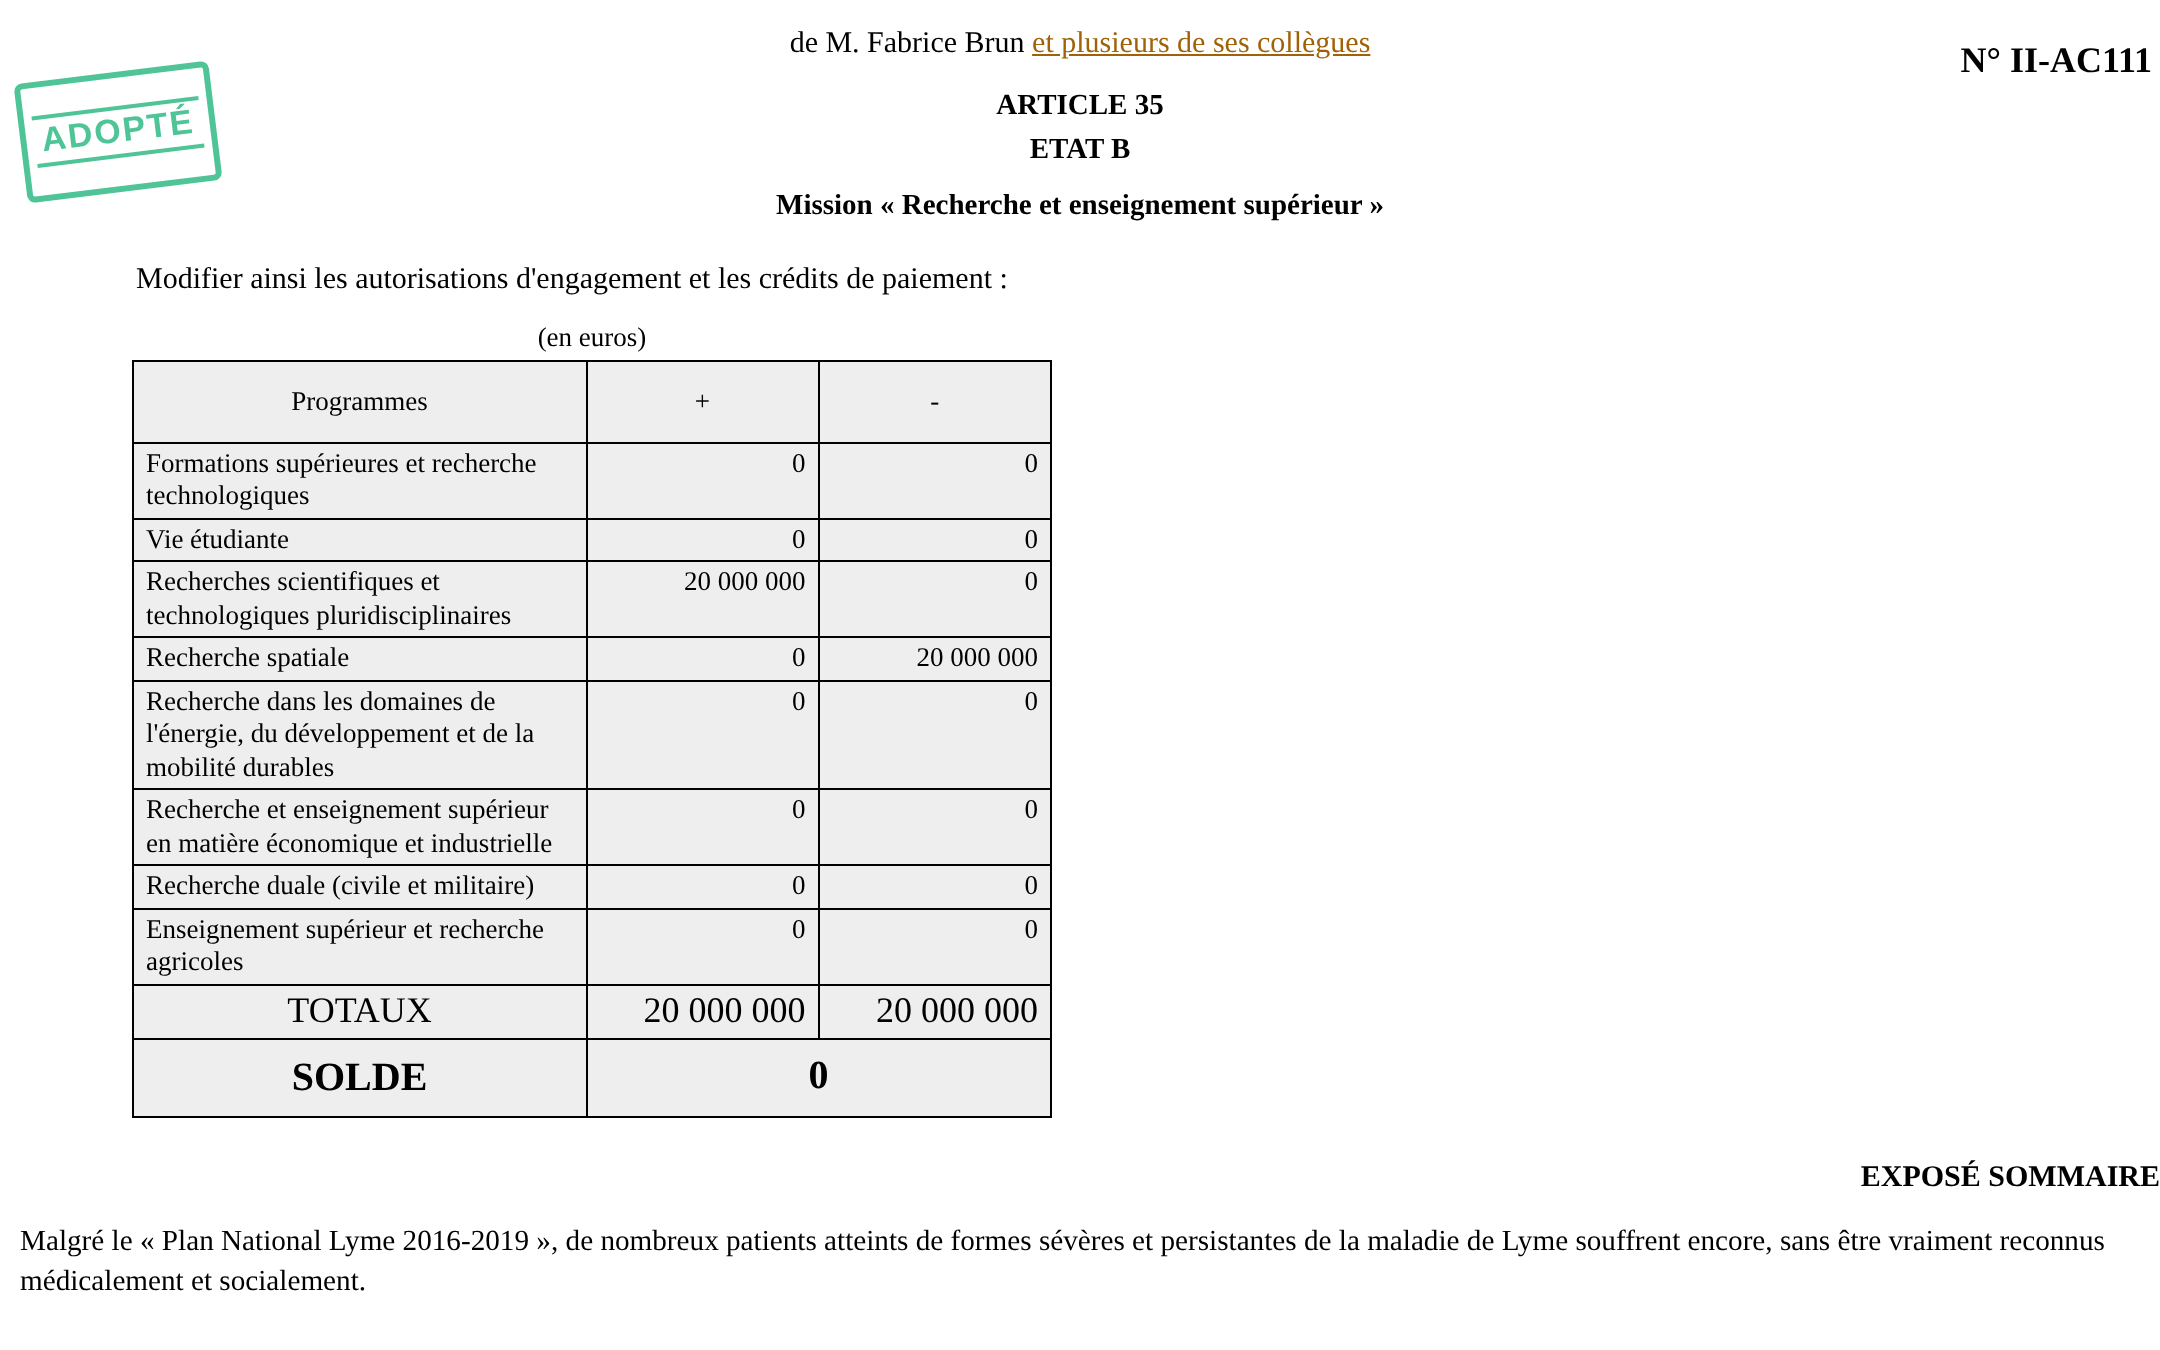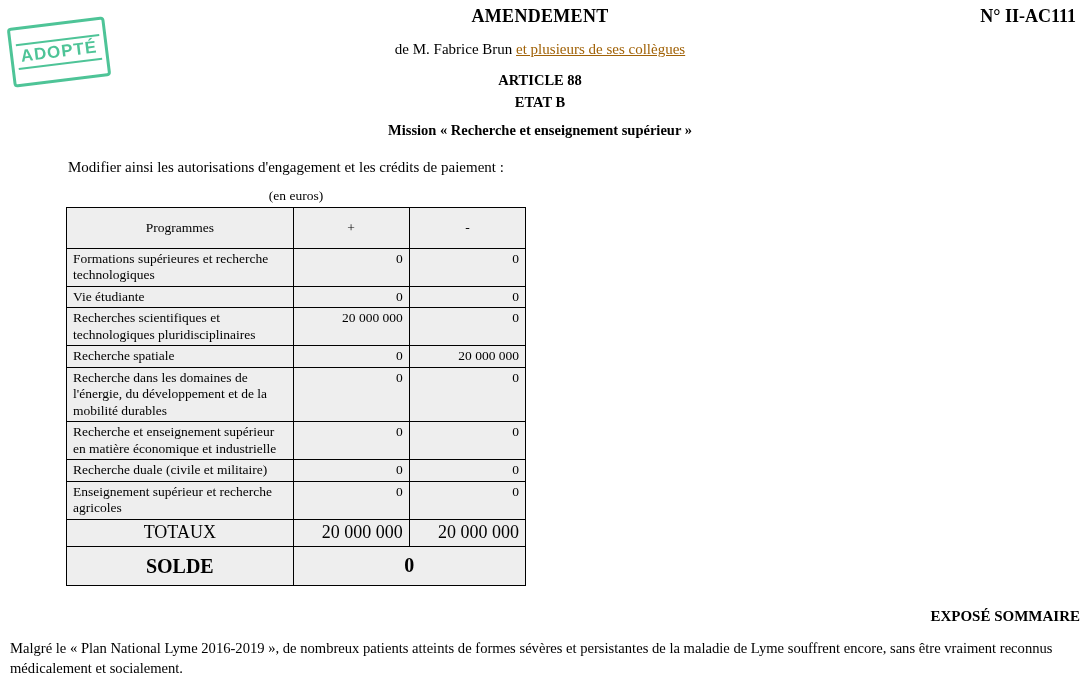--- a/index.html
+++ b/index.html
@@ -174,28 +174,27 @@
 <body>
 
 <div class="page">
 
   <div class="stamp">
     <div class="stamp-inner">ADOPTÉ</div>
   </div>
 
   <div class="doc-number">N° II-AC111</div>
 
-  <div class="title">AMENDEMENT</div>
 
   <div class="author-line">
     <span>de M. Fabrice Brun</span>
     <span class="author-link">et plusieurs de ses collègues</span>
   </div>
 
-  <div class="article-line">ARTICLE 88</div>
+  <div class="article-line">ARTICLE 35</div>
   <div class="etat-line">ETAT B</div>
   <div class="mission-line">Mission « Recherche et enseignement supérieur »</div>
 
   <div class="instruction">Modifier ainsi les autorisations d'engagement et les crédits de paiement :</div>
 
   <div class="unit-label">(en euros)</div>
 
   <table class="budget">
     <thead>
       <tr>

